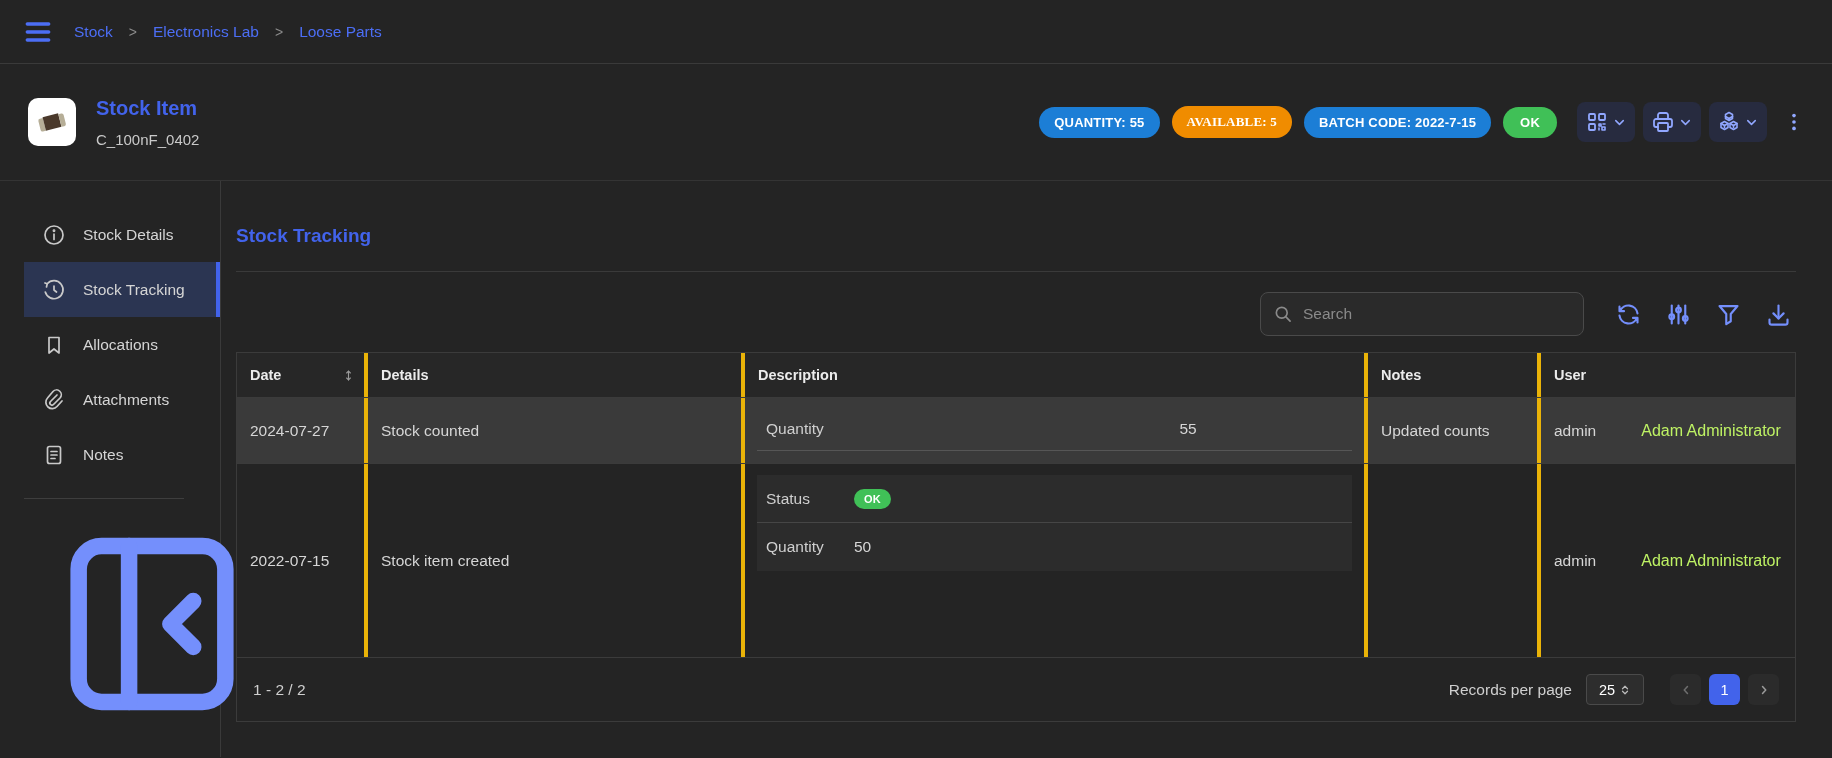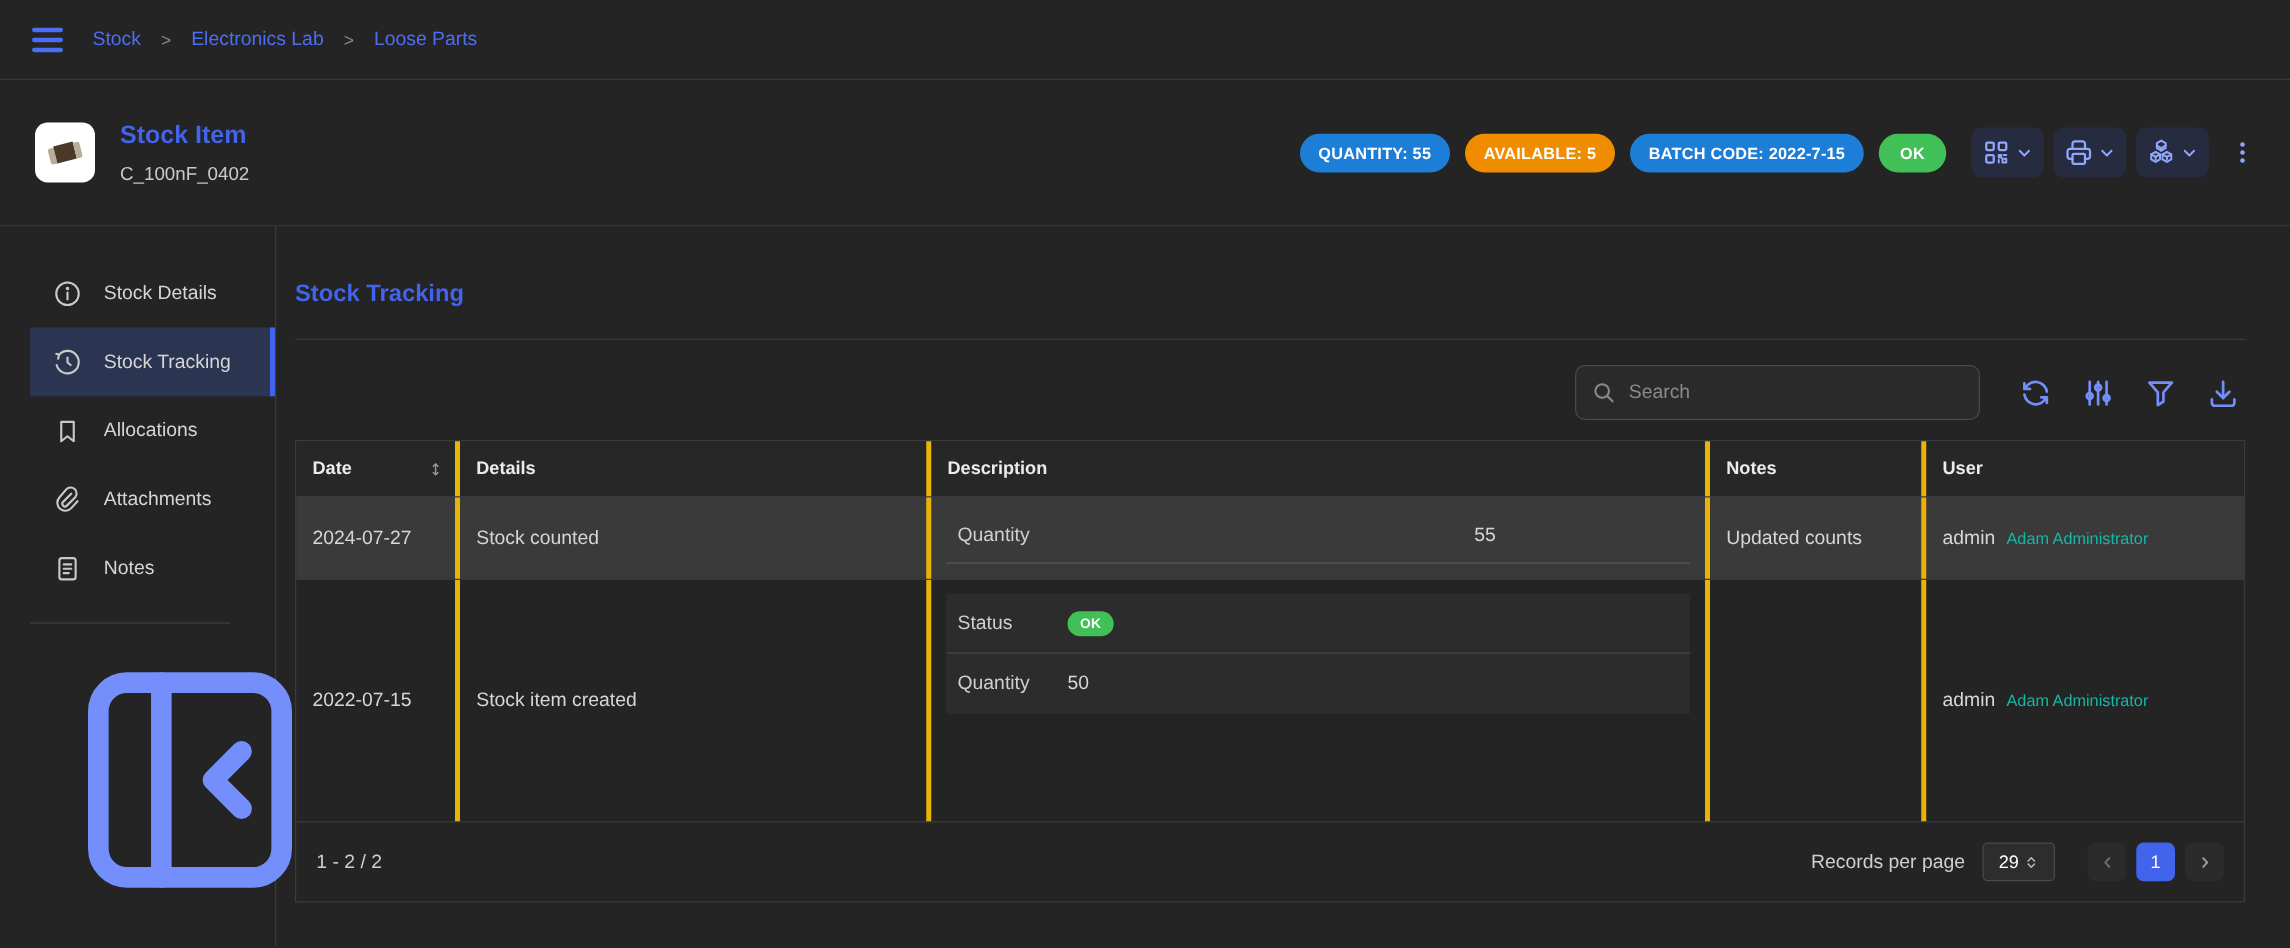--- a/index.html
+++ b/index.html
@@ -24,21 +24,21 @@
   .cap-end.l { border-radius:2px 0 0 2px; }
   .cap-end.r { border-radius:0 2px 2px 0; }
   .cap-body { width:16px; height:14px; background:#4a392b; }
   .titles { margin-left:20px; }
   .page-title { color:#4263eb; font-size:20px; font-weight:700; }
   .page-subtitle { color:#c9c9c9; font-size:15px; margin-top:11px; }
   .badges { margin-left:auto; display:flex; align-items:center; gap:12px; }
   .badge { border-radius:17px; padding:8px 15px; font-size:13px; font-weight:700;
     color:#fff; letter-spacing:.2px; white-space:nowrap; }
   .badge-blue { background:#1c7ed6; }
-  .badge-orange { background:#f08c00; }
+  .badge-orange { background:#f08c00;font-family:Liberation Serif, serif; }
   .badge-green { background:#40c057; padding:8px 17px; }
   .actionbar { display:flex; align-items:center; gap:8px; margin-left:20px; }
   .actionbtn { width:58px; height:40px; background:#272b3f; border-radius:8px;
     display:flex; align-items:center; justify-content:center; gap:3px;
     color:#91a7ff; cursor:pointer; }
   .actionbtn svg.main-ic { width:24px; height:24px; }
   .actionbtn svg.chev { width:15px; height:15px; }
   .kebab { margin-left:15px; color:#91a7ff; width:24px; height:34px; display:flex;
     align-items:center; justify-content:center; cursor:pointer; }
 
@@ -90,21 +90,21 @@
   .kv-row:last-child { border-bottom:none; }
   .kv-row .kv-label { width:88px; flex:0 0 auto; }
   .kv-val { color:#d6d6d6; font-size:15.5px; }
   .mini-badge { background:#40c057; color:#fff; font-size:11px; font-weight:700;
     padding:4px 10px; border-radius:11px; letter-spacing:.3px; }
   .loc-prefix { color:#bdbdbd; margin-right:12px; }
   .loc-link { color:#4c6ef5; cursor:pointer; font-size:15.5px; }
   .loc-note { color:#b5b5b5; font-size:13.5px; margin-left:13px; }
   .user-cell { gap:9px; align-items:baseline; padding-top:0; }
   .username { font-size:15.5px; color:#d6d6d6; }
-  .fullname { font-size:13px; color:#14b8a6; }
+  .fullname { font-size:16px; color:#bef264;margin-left:36px; }
   .row1 .user-cell, .row2 .user-cell { align-items:center; }
 
   
   .tfoot { height:64px; border-top:1px solid #3b3b3b; display:flex; align-items:center;
     padding:0 16px; font-size:15.5px; color:#cfcfcf; }
   .foot-right { margin-left:auto; display:flex; align-items:center; gap:14px; }
   .select { width:58px; height:31px; background:#2d2d2d; border:1px solid #4a4a4a;
     border-radius:4px; display:flex; align-items:center; justify-content:center; gap:4px;
     color:#fff; font-size:14.5px; cursor:pointer; }
   .select svg { width:12px; height:12px; color:#bdbdbd; }
@@ -358,21 +358,21 @@
           <span class="username">admin</span>
           <span class="fullname">Adam Administrator</span>
         </div>
       </div>
 
       <div class="tfoot">
         <span>1 - 2 / 2</span>
         <div class="foot-right">
           <span>Records per page</span>
           <div class="select">
-            <span>29</span>
+            <span>25</span>
             <svg viewBox="0 0 24 24" fill="none" stroke="currentColor" stroke-width="2.4" stroke-linecap="round" stroke-linejoin="round">
                 <polyline points="7 9.5 12 4.5 17 9.5"></polyline>
                 <polyline points="7 14.5 12 19.5 17 14.5"></polyline>
               </svg>
           </div>
           <div class="pager">
             <div class="pgbtn pg-prev">
               <svg viewBox="0 0 24 24" fill="none" stroke="currentColor" stroke-width="2.6" stroke-linecap="round" stroke-linejoin="round">
                   <polyline points="14.5 6 9 12 14.5 18"></polyline>
                 </svg>

